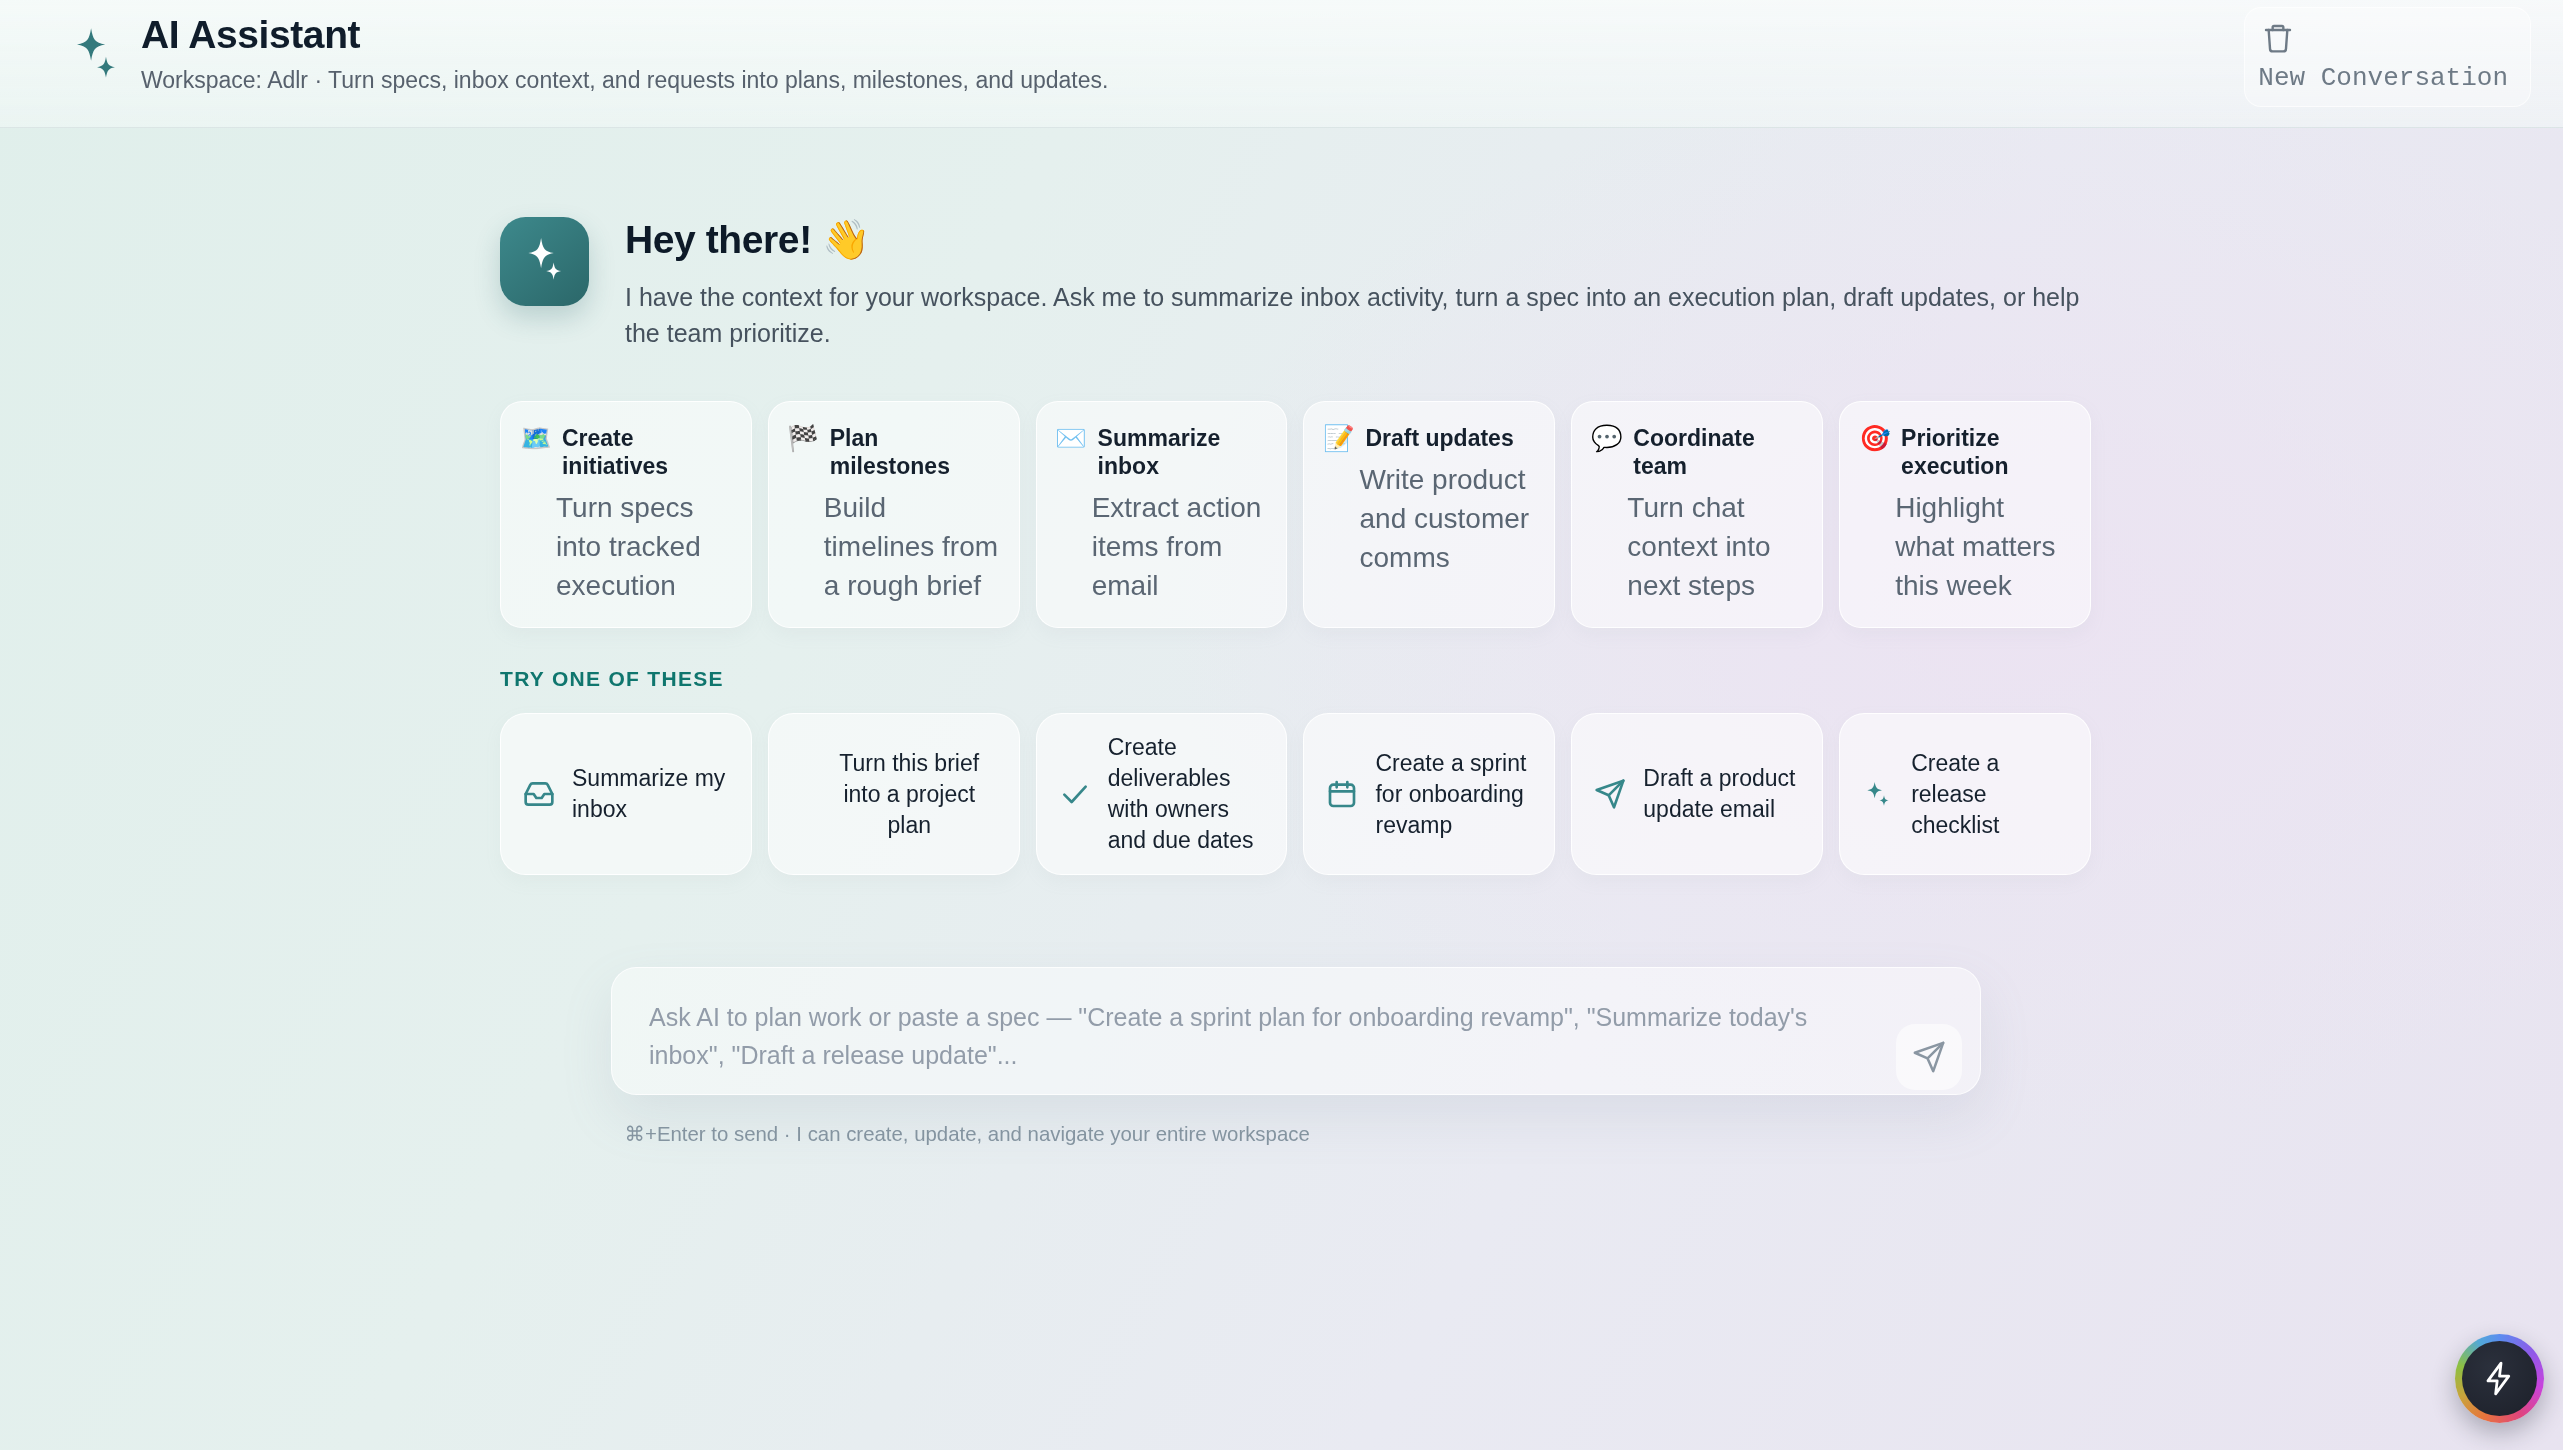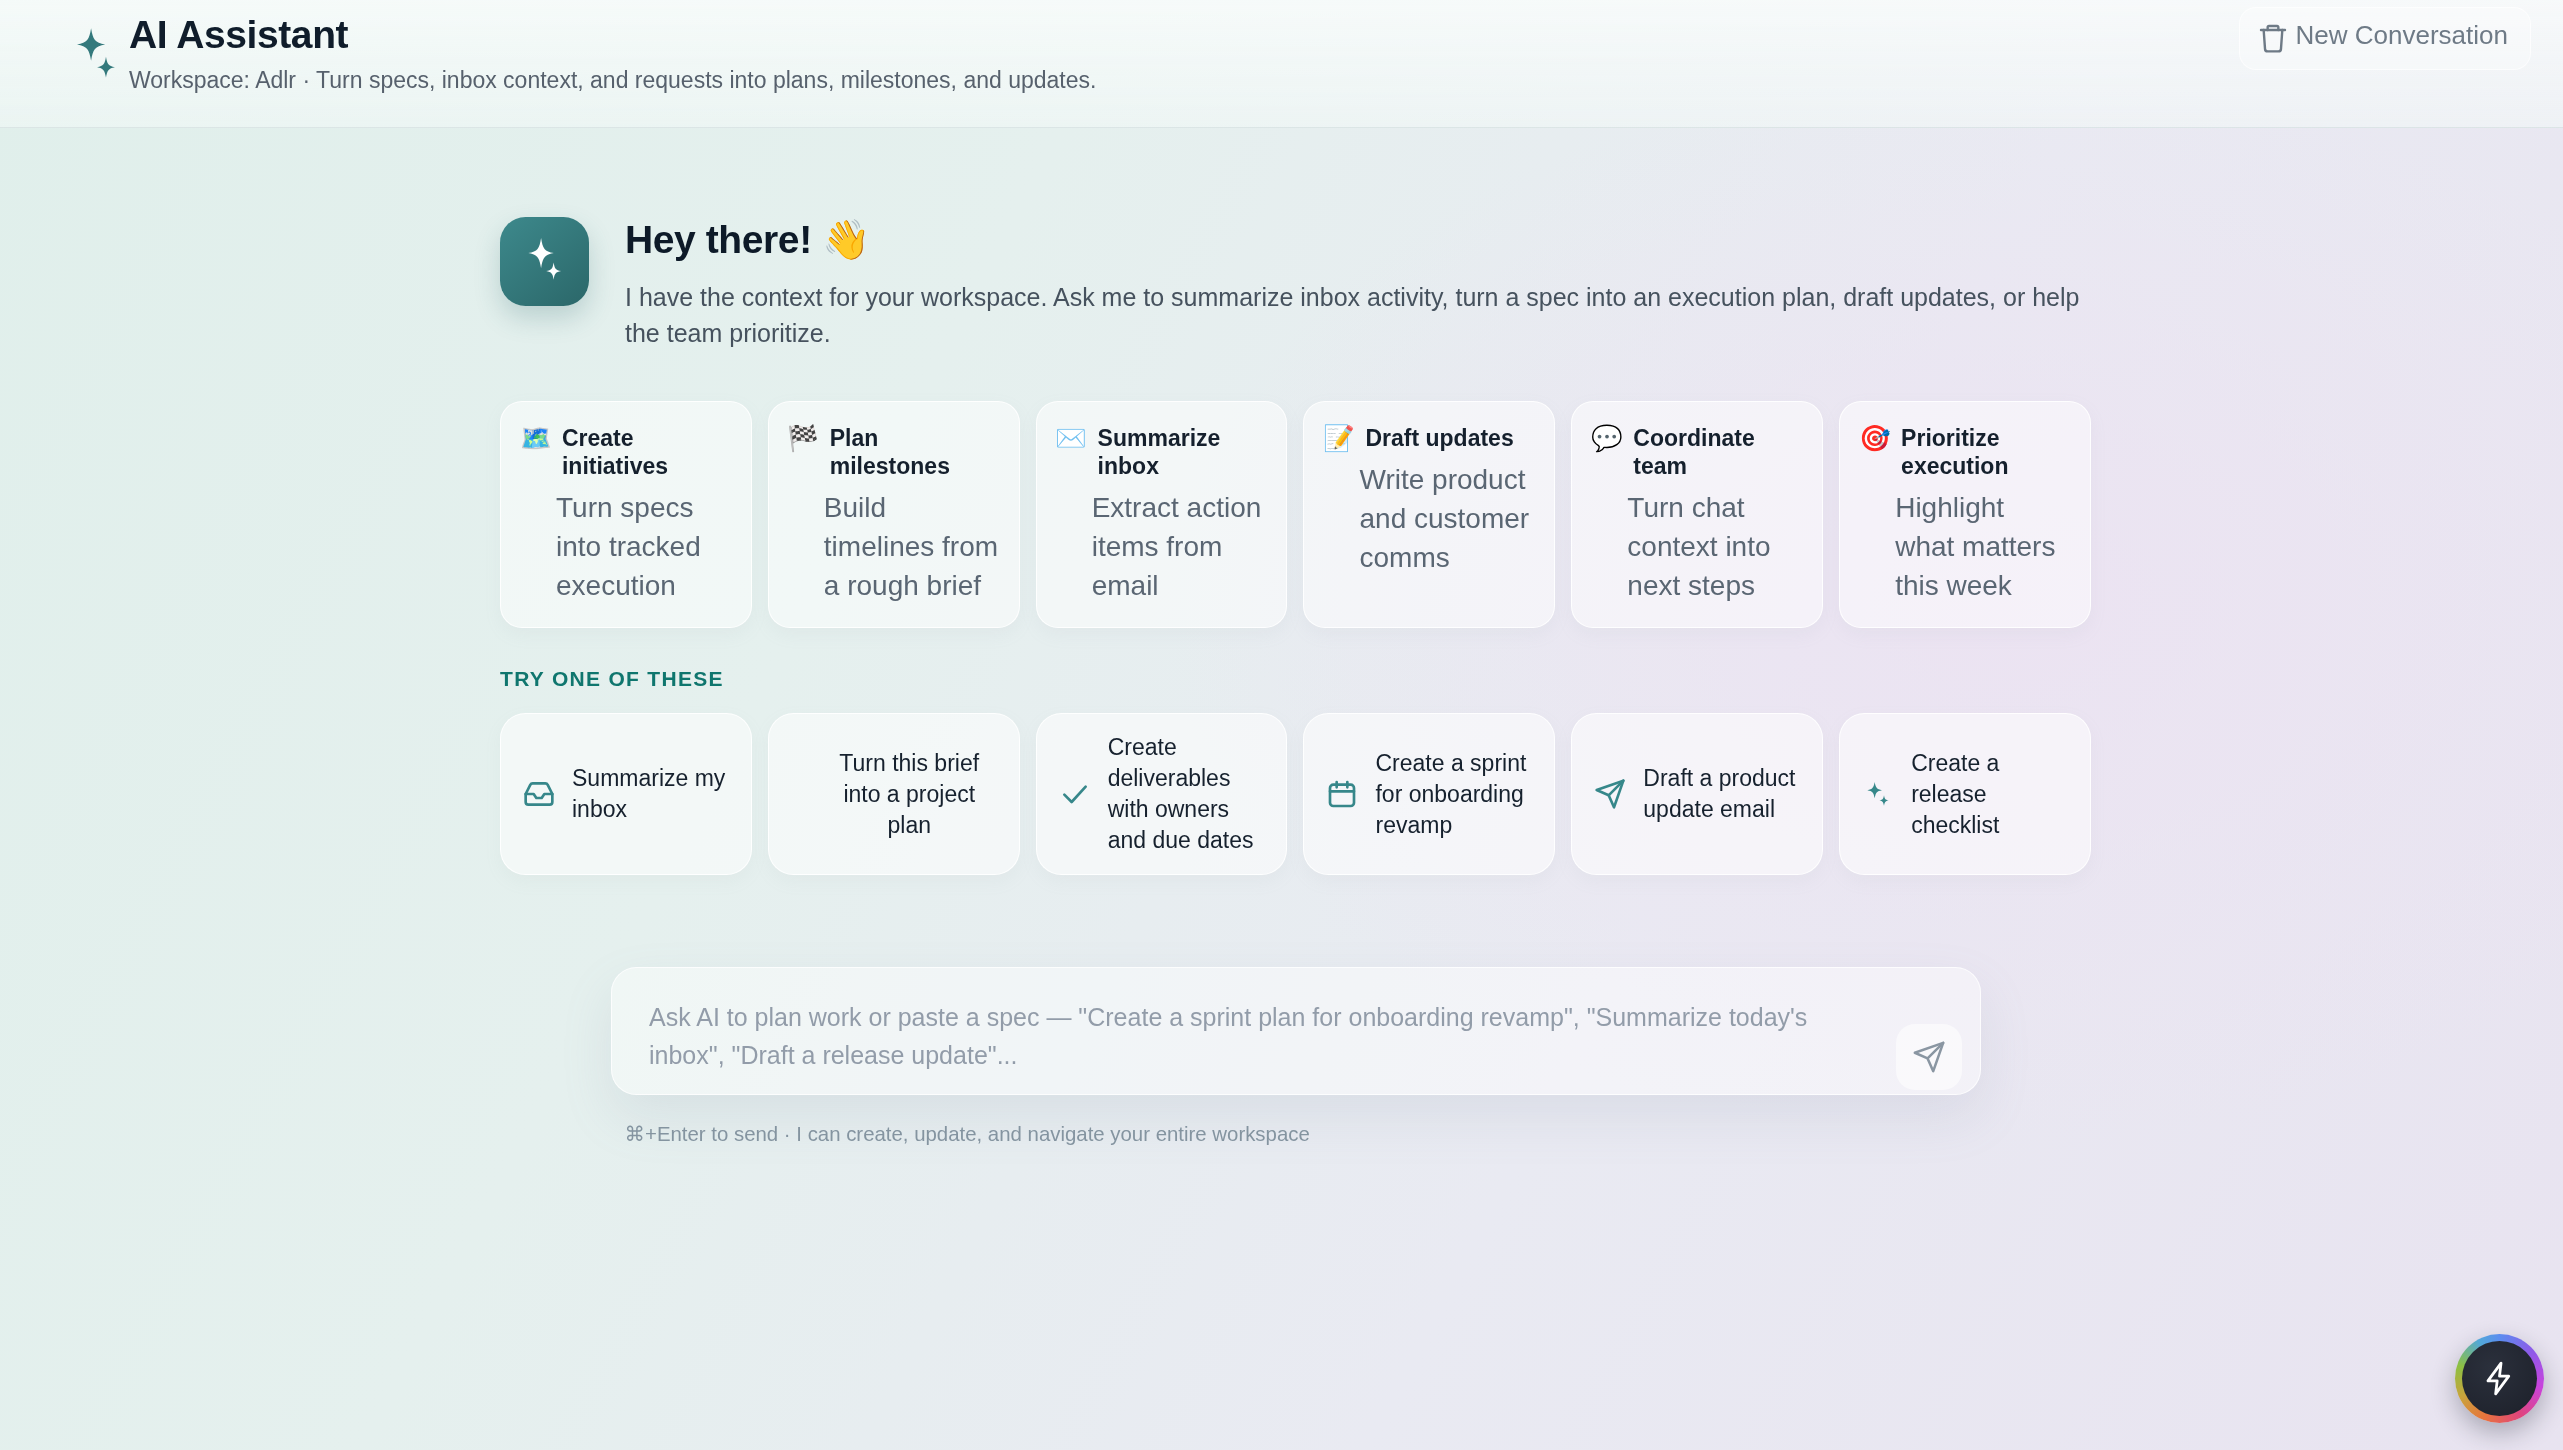--- a/index.html
+++ b/index.html
@@ -19,35 +19,36 @@
   .header {
     position: relative;
     height: 128px;
     padding: 13.6px 0 0 64px;
     background: linear-gradient(to bottom, rgba(250,253,252,0.82), rgba(243,249,248,0.55));
     border-bottom: 0.9px solid rgba(150,175,180,0.28);
     display: flex;
     align-items: flex-start;
   }
   .header-spark { width: 65px; height: 89px; margin-top: 5.1px; flex-shrink: 0; }
-  .header-titles { }
+  .header-titles { margin-left: 12px; }
   .app-title {
     font-size: 39px; font-weight: 800; color: #101d2b;
     letter-spacing: -0.4px; line-height: 1.1;
   }
   .app-subtitle { margin-top: 10.2px; font-size: 23px; color: #57616d; }
   .new-conv-btn {
     position: absolute; top: 6.8px; right: 32px;
-    display: flex; flex-direction: row; align-items: flex-start; gap: 6.8px;
+    display: flex; flex-direction: column; align-items: flex-start; gap: 6.8px;
     padding: 12px 22px 13.6px 13.6px;
     background: rgba(255,255,255,0.30);
     border: 0.9px solid rgba(255,255,255,0.65);
     border-radius: 17px;
     color: #6e7a86; font-size: 26px;
     cursor: pointer;
+    font-family: Liberation Mono, monospace;
   }
   .new-conv-btn svg { margin-left: 3.4px; }
 
   
   .main { width: 1591px; margin-left: 500px; padding-top: 89px; }
 
   .hero { display: flex; gap: 36px; align-items: flex-start; }
   .hero-avatar {
     width: 89px; height: 89px; border-radius: 25.5px; flex-shrink: 0;
     background: linear-gradient(140deg, #3d898c 0%, #2b6769 100%);

